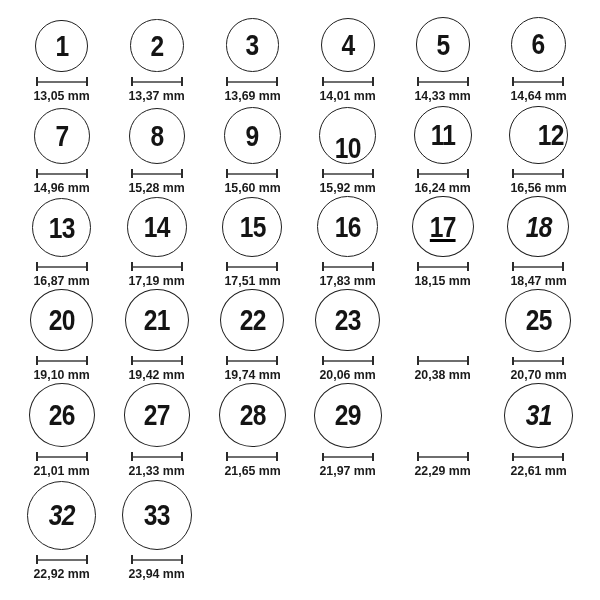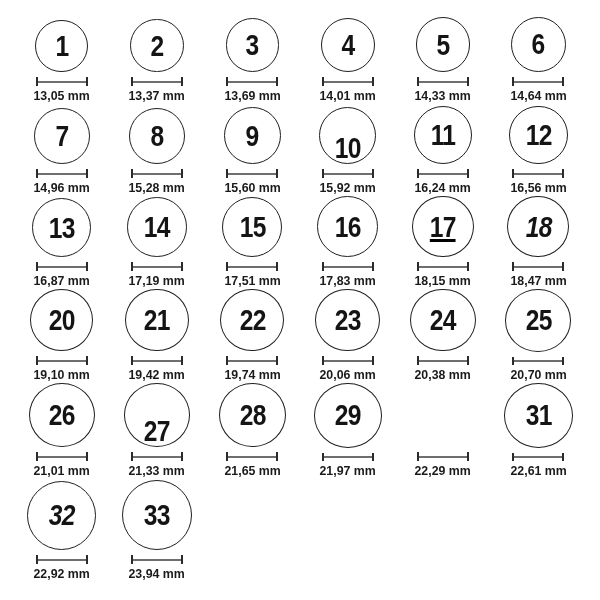--- a/index.html
+++ b/index.html
@@ -138,21 +138,21 @@
 
   <div class="item">
     <div class="circle" style="width: 58px; height: 58px;">
       <span class="num">11</span>
     </div>
     <div class="ruler" style="width: 52px;"></div>
     <div class="label">16,24 mm</div>
   </div>
 
   <div class="item">
-    <div class="circle" style="width: 58.55px; height: 58.55px;">
+    <div class="circle" style="width: 58.55px; height: 58.55px; justify-content: flex-end;">
       <span class="num">12</span>
     </div>
     <div class="ruler" style="width: 52px;"></div>
     <div class="label">16,56 mm</div>
   </div>
 
   <div class="item">
     <div class="circle" style="width: 59.1px; height: 59.1px;">
       <span class="num">13</span>
     </div>
@@ -227,23 +227,20 @@
 
   <div class="item">
     <div class="circle" style="width: 64.6px; height: 64.6px;">
       <span class="num">23</span>
     </div>
     <div class="ruler" style="width: 52px;"></div>
     <div class="label">20,06 mm</div>
   </div>
 
   <div class="item">
-    <div class="circle" style="width: 65.15px; height: 65.15px;">
-      <span class="num">24</span>
-    </div>
     <div class="ruler" style="width: 52px;"></div>
     <div class="label">20,38 mm</div>
   </div>
 
   <div class="item">
     <div class="circle" style="width: 65.7px; height: 65.7px;">
       <span class="num">25</span>
     </div>
     <div class="ruler" style="width: 52px;"></div>
     <div class="label">20,70 mm</div>
@@ -251,21 +248,21 @@
 
   <div class="item">
     <div class="circle" style="width: 66.25px; height: 66.25px;">
       <span class="num">26</span>
     </div>
     <div class="ruler" style="width: 52px;"></div>
     <div class="label">21,01 mm</div>
   </div>
 
   <div class="item">
-    <div class="circle" style="width: 66.8px; height: 66.8px; align-items: flex-end;">
+    <div class="circle" style="width: 66.8px; height: 66.8px;">
       <span class="num">27</span>
     </div>
     <div class="ruler" style="width: 52px;"></div>
     <div class="label">21,33 mm</div>
   </div>
 
   <div class="item">
     <div class="circle" style="width: 67.35px; height: 67.35px;">
       <span class="num">28</span>
     </div>
@@ -280,21 +277,21 @@
     <div class="ruler" style="width: 52px;"></div>
     <div class="label">21,97 mm</div>
   </div>
 
   <div class="item">
     <div class="ruler" style="width: 52px;"></div>
     <div class="label">22,29 mm</div>
   </div>
 
   <div class="item">
-    <div class="circle" style="width: 69px; height: 69px;">
+    <div class="circle" style="width: 69px; height: 69px; font-style: italic;">
       <span class="num">31</span>
     </div>
     <div class="ruler" style="width: 52px;"></div>
     <div class="label">22,61 mm</div>
   </div>
 
   <div class="item">
     <div class="circle" style="width: 69.55px; height: 69.55px; font-style: italic;">
       <span class="num">32</span>
     </div>

